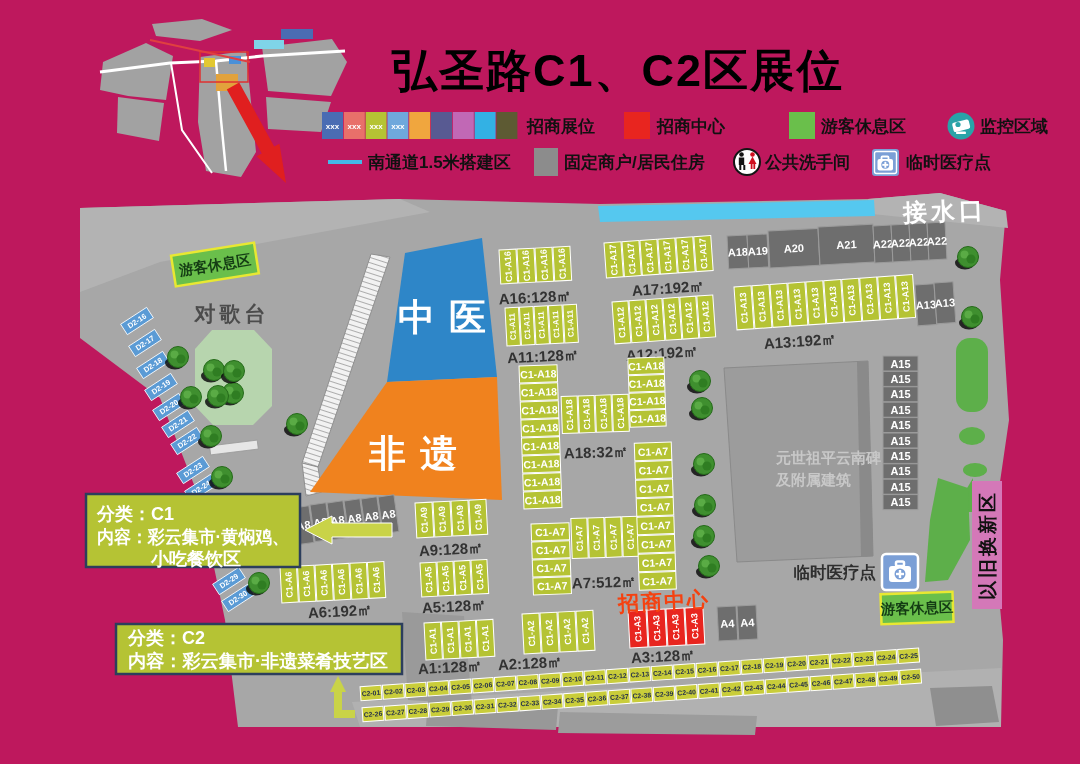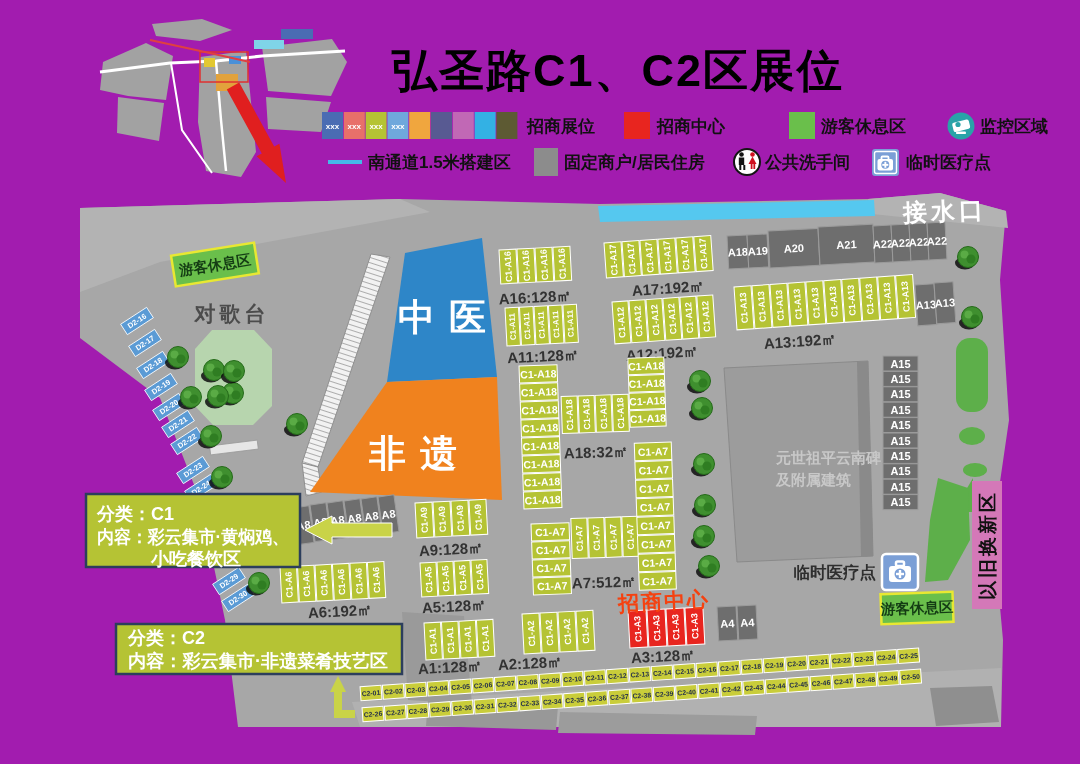--- a/index.html
+++ b/index.html
@@ -1,16 +1,16 @@
 <!DOCTYPE html>
 <html><head>
 <meta charset="utf-8">
 <style>
   html,body{margin:0;padding:0;background:#fff;}
-  .stage{position:relative;width:1080px;height:764px;background:#a21caf;overflow:hidden;}
+  .stage{position:relative;width:1080px;height:764px;background:#be185d;overflow:hidden;}
   svg{display:block;}
   text{font-family:"Liberation Sans","DejaVu Sans",sans-serif;}
 </style>
 </head>
 <body>
 
 <div class="stage">
 <svg width="1080" height="764" viewBox="0 0 1080 764">
   <defs>
     <pattern id="hatch" patternUnits="userSpaceOnUse" width="5" height="5" patternTransform="rotate(108)">

